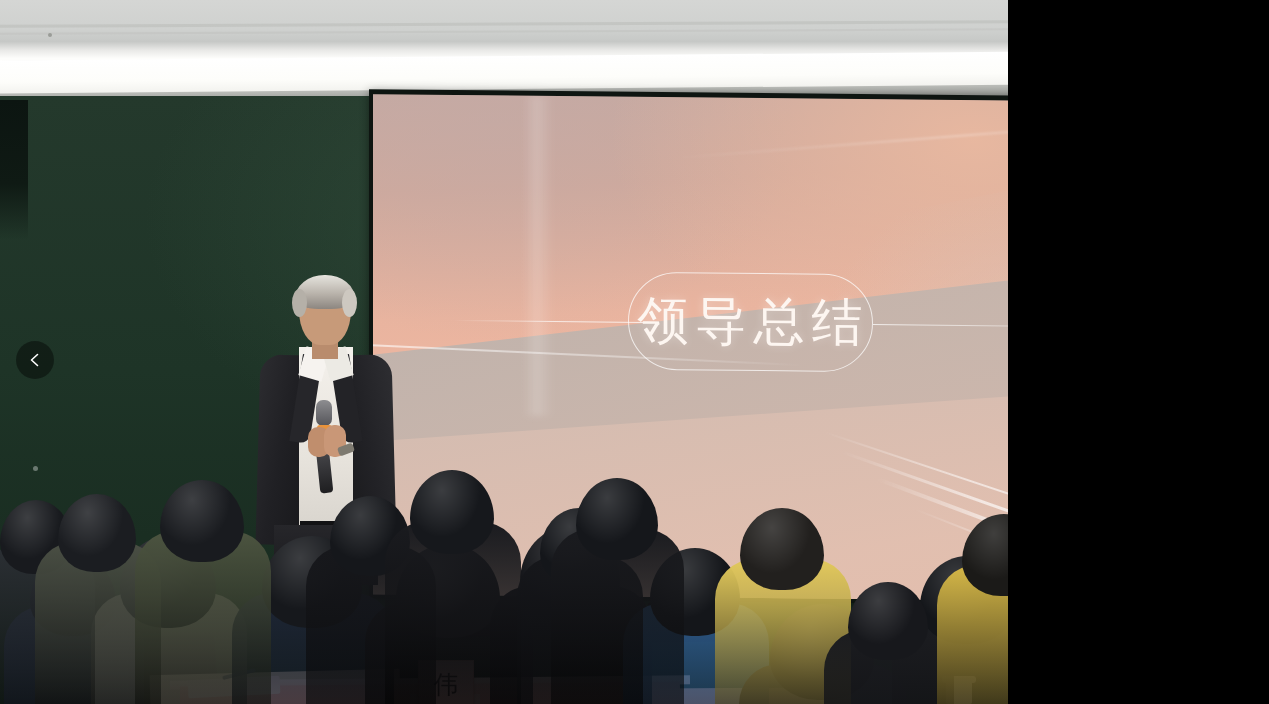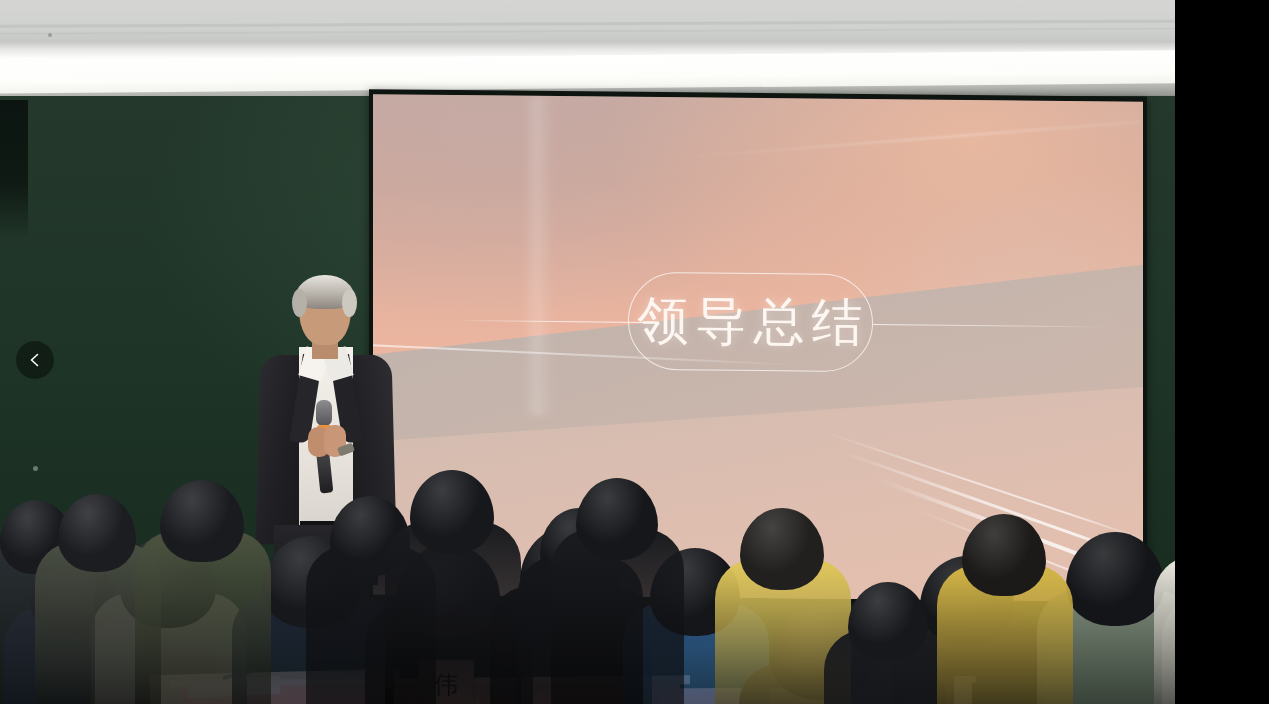--- a/index.html
+++ b/index.html
@@ -2,21 +2,21 @@
 <html><head>
 <meta charset="utf-8">
 <style>
   html, body {
     margin: 0;
     padding: 0;
     background: #000;
   }
   #stage {
     position: relative;
-    width: 1175px;
+    width: 1008px;
     height: 704px;
     overflow: hidden;
     font-family: "Liberation Sans", sans-serif;
     background: #1e3427;
     user-select: none;
   }
 
   
   .ceiling {
     position: absolute;

